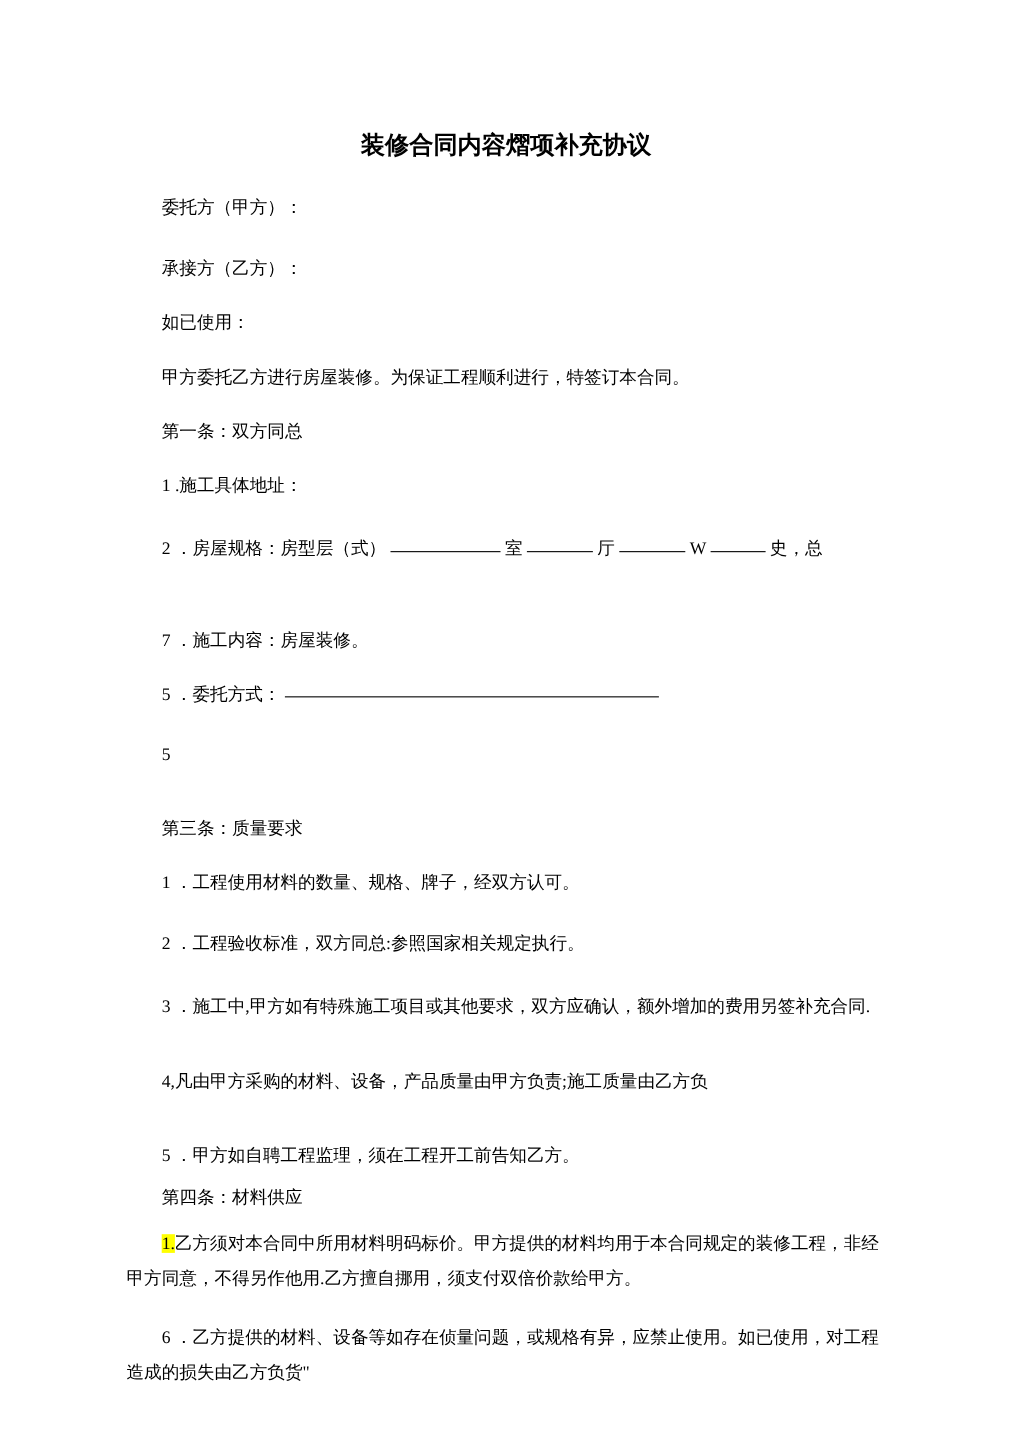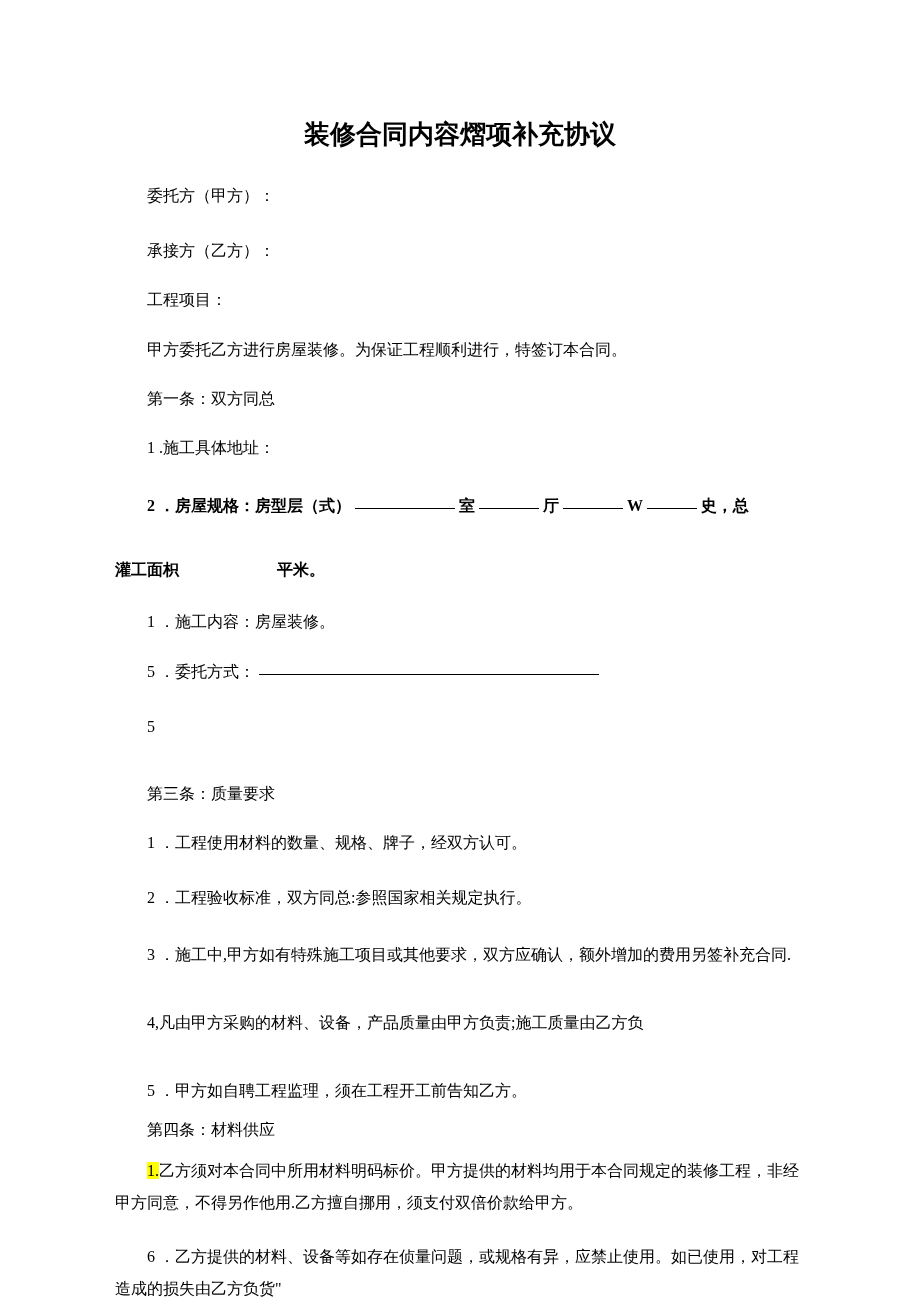--- a/index.html
+++ b/index.html
@@ -10,21 +10,21 @@
       width: 920px;
       min-height: 1301px;
       box-sizing: border-box;
       padding: 115px 115px 60px 115px;
       color: #000000;
       font-size: 16px;
       line-height: 1.5;
     }
     .title {
       text-align: center;
-      font-size: 26px;
+      font-size: 22px;
       font-weight: bold;
       margin-bottom: 28px;
       font-family: "SimHei", "黑体", sans-serif;
     }
     .para {
       text-indent: 2em;
       margin: 0 0 28px 0;
       line-height: 1.7;
     }
     .para-tight {
@@ -61,49 +61,44 @@
   </style>
 </head>
 <body>
 
 <div class="title">装修合同内容熠项补充协议</div>
 
 <p class="para">委托方（甲方）：</p>
 
 <p class="para-tight">承接方（乙方）：</p>
 
-<p class="para-tight">工程项目：</p>
+<p class="para-tight">如已使用：</p>
 
 <p class="para-tight">甲方委托乙方进行房屋装修。为保证工程顺利进行，特签订本合同。</p>
 
 <p class="para-tight">第一条：双方同总</p>
 
 <p class="para">1 .施工具体地址：</p>
 
-<div class="para-wrap" style="margin-bottom:22px;font-weight:bold;">
+<div class="para-wrap" style="margin-bottom:22px;">
   <div style="text-indent:2em;">
     <span>2 ．房屋规格：房型层（式）</span>
     <span class="blank-line blank-med"></span>
     <span>室</span>
     <span class="blank-line blank-short"></span>
     <span>厅</span>
     <span class="blank-line blank-short"></span>
     <span>W</span>
     <span class="blank-line" style="width:50px;"></span>
     <span>史，总</span>
   </div>
   <div class="spacer-large"></div>
-  <div style="text-indent:0;">
-    <span>灌工面枳</span>
-    <span style="display:inline-block;width:90px;"></span>
-    <span>平米。</span>
-  </div>
 </div>
 
-<p class="para-tight">1 ．施工内容：房屋装修。</p>
+<p class="para-tight">7 ．施工内容：房屋装修。</p>
 
 <p class="para">
   <span>5 ．委托方式：</span>
   <span class="blank-line blank-long"></span>
 </p>
 
 <p class="para" style="margin-bottom:40px;">5</p>
 
 <p class="para-tight">第三条：质量要求</p>
 

